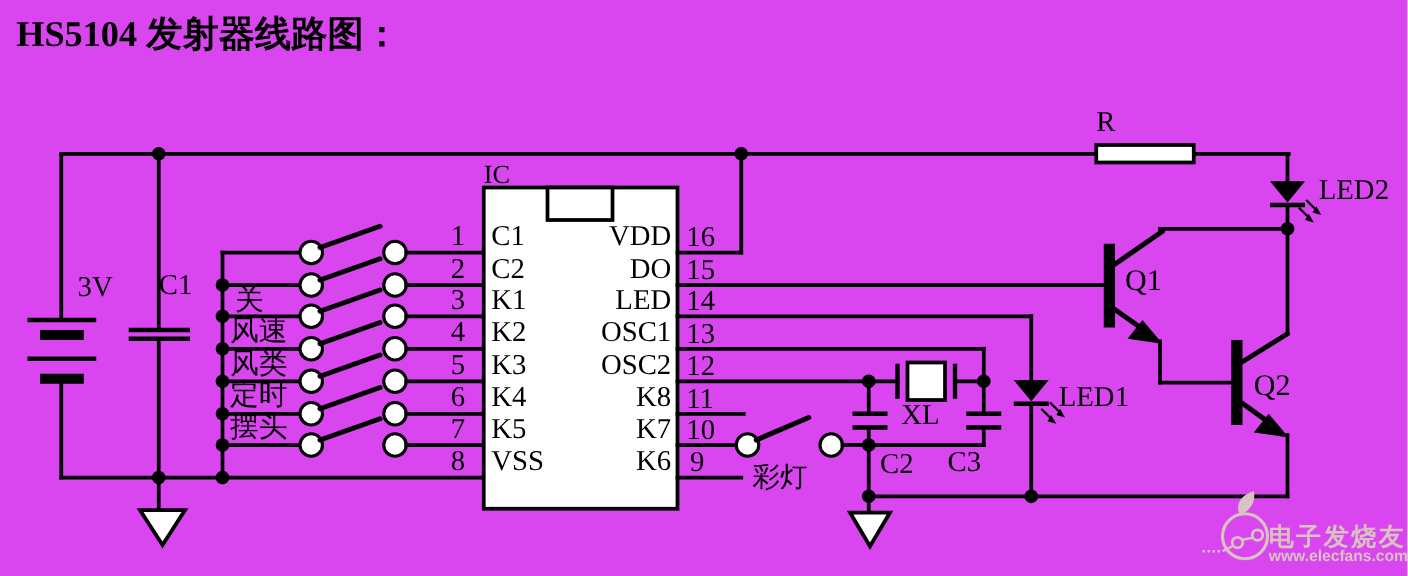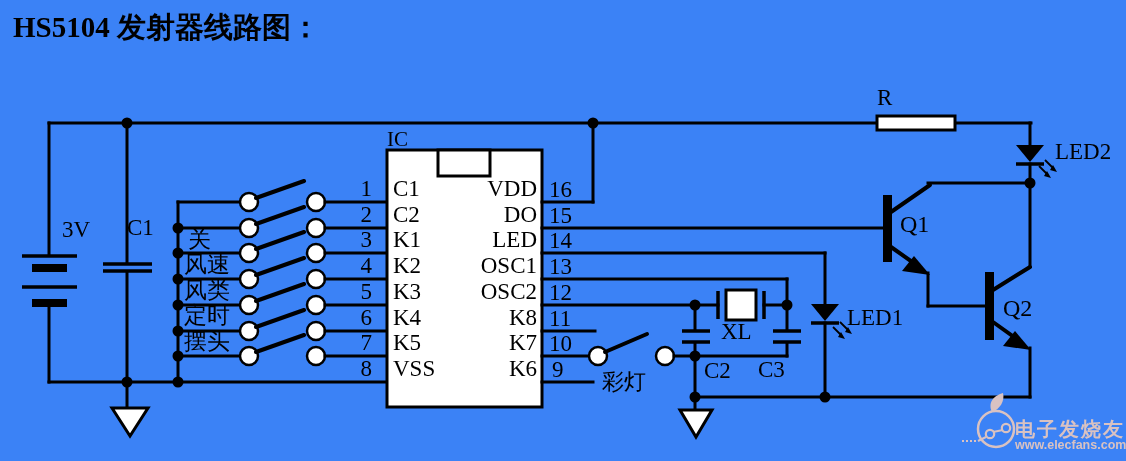--- a/index.html
+++ b/index.html
@@ -1,16 +1,16 @@
 <!DOCTYPE html>
 <html><head>
 <meta charset="utf-8">
 <style>
   html,body{margin:0;padding:0;background:#ffffff;}
-  .stage{position:relative;width:1126px;height:461px;background:#3b82f6;overflow:hidden;}
+  .stage{position:relative;width:1126px;height:461px;background:#d946ef;overflow:hidden;}
   .wire{stroke:#000;stroke-width:3;fill:none;stroke-linecap:square;}
   .wire4{stroke:#000;stroke-width:4;fill:none;stroke-linecap:round;}
   .thin{stroke:#000;stroke-width:1.8;fill:none;}
   .sym{fill:#ffffff;stroke:#000;stroke-width:3;}
   .plate{stroke:#000;stroke-width:3.5;fill:none;stroke-linecap:butt;}
   .fat{stroke:#000;stroke-width:8;fill:none;stroke-linecap:butt;}
   .dot{fill:#000;stroke:none;}
   .blk{fill:#000;stroke:none;}
   .contact{fill:#fff;stroke:#000;stroke-width:2.5;}
   .txt{font-family:"Liberation Serif","DejaVu Serif",serif;fill:#000;}

